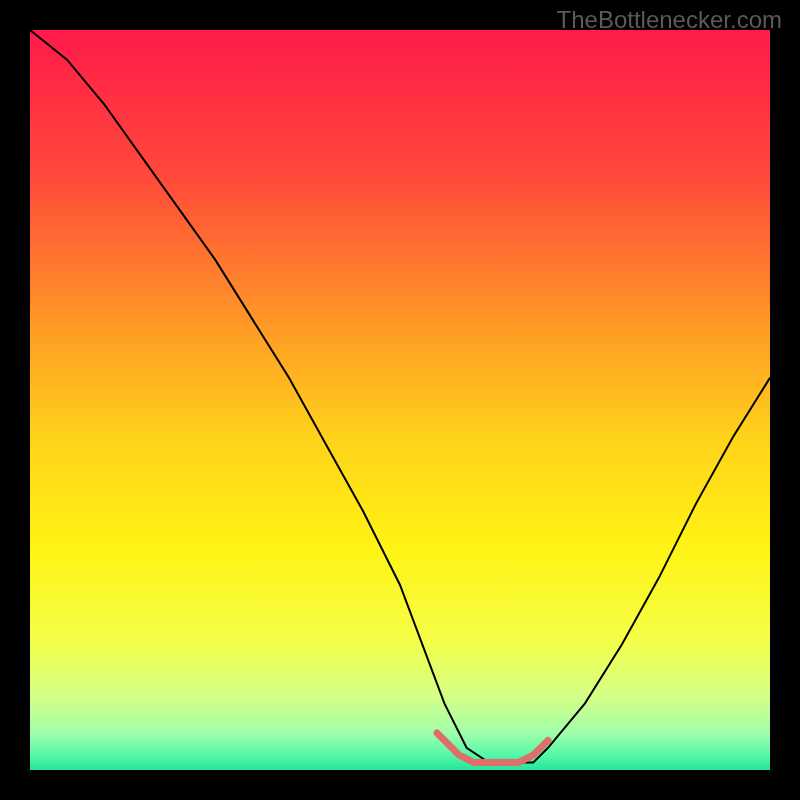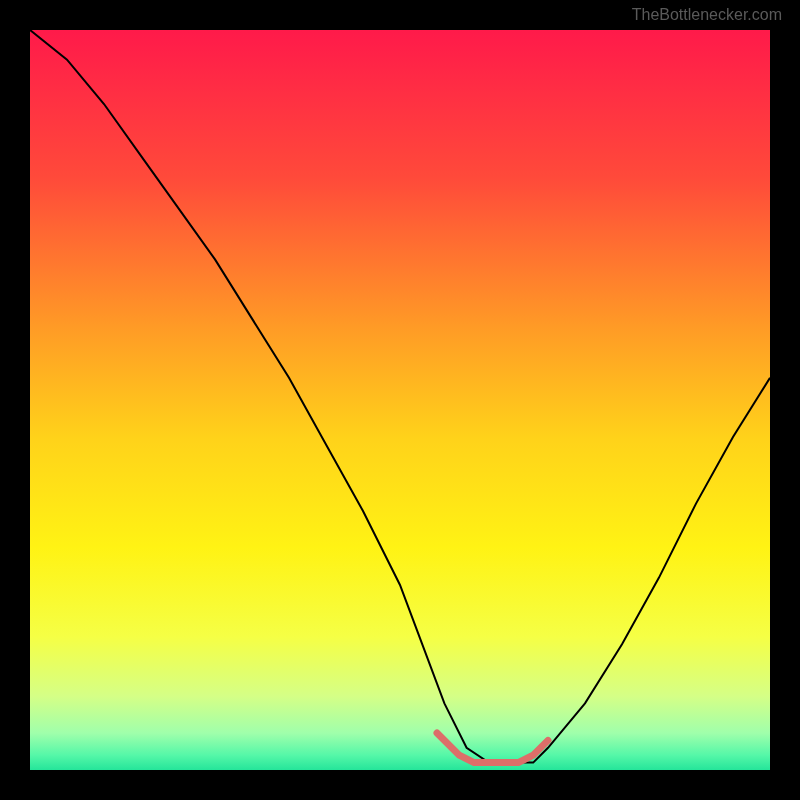--- a/index.html
+++ b/index.html
@@ -9,21 +9,21 @@
     height: 800px;
     background: #000;
     position: relative;
     font-family: Arial, sans-serif;
   }
   .watermark {
     position: absolute;
     top: 6px;
     right: 18px;
     color: #5a5a5a;
-    font-size: 16px;
+    font-size: 24px;
     font-weight: 500;
     z-index: 10;
   }
   .plot-area {
     position: absolute;
     left: 30px;
     top: 30px;
     width: 740px;
     height: 740px;
   }

